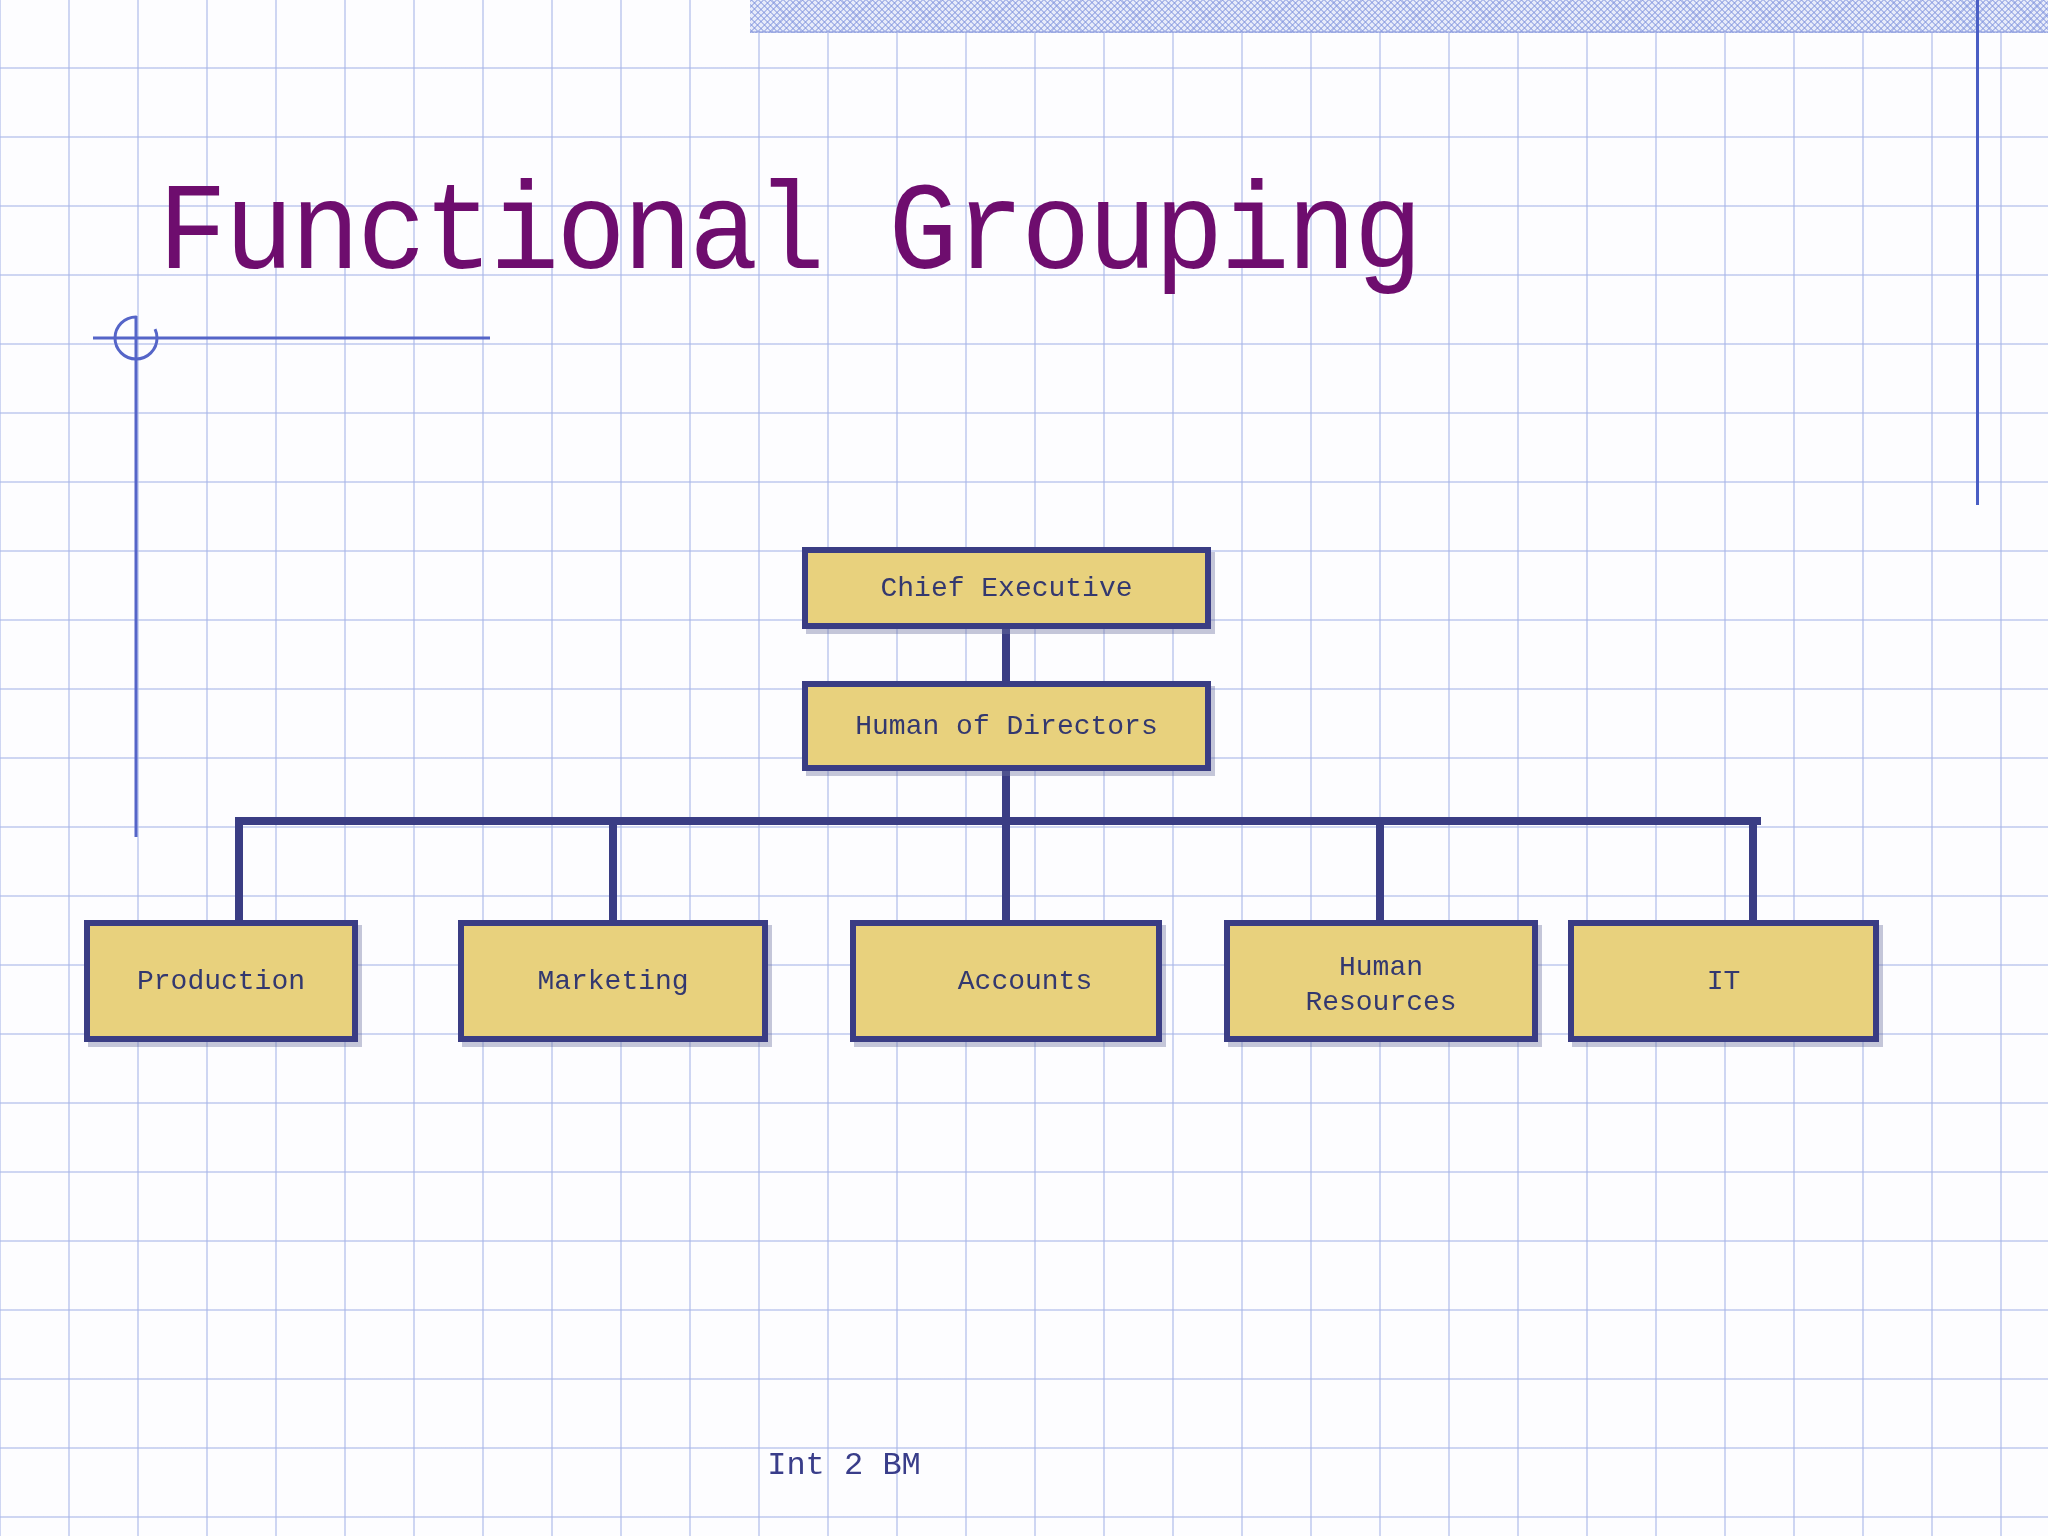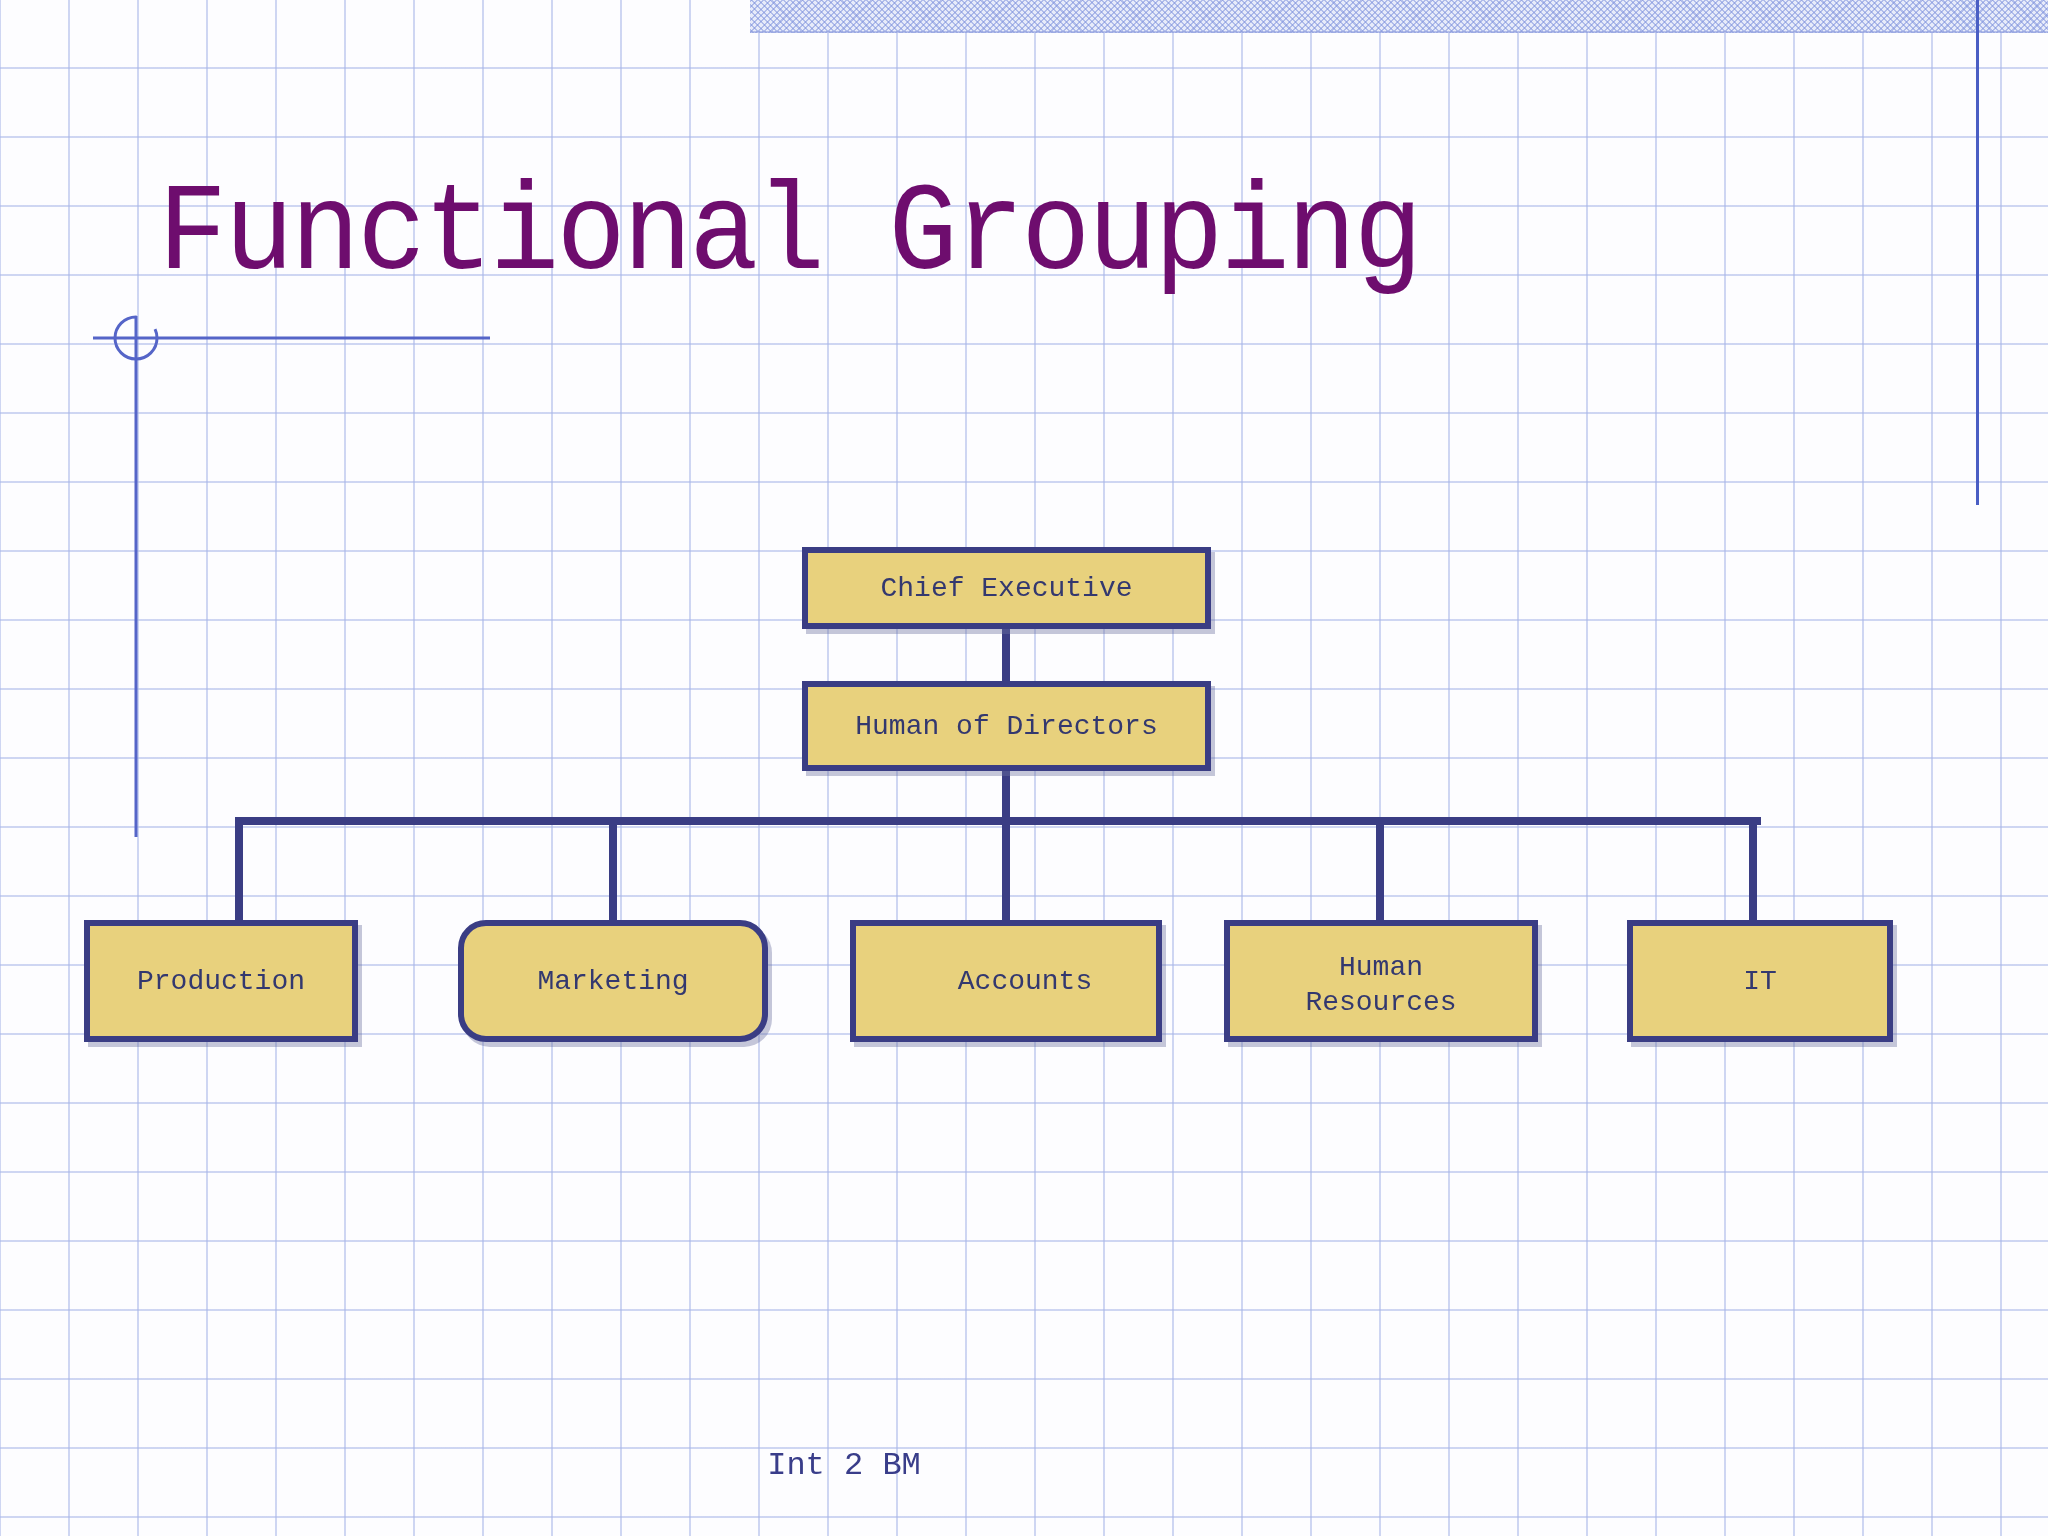--- a/index.html
+++ b/index.html
@@ -53,24 +53,24 @@
     box-shadow:4px 5px 0 rgba(110,115,160,.40);
     display:flex;align-items:center;justify-content:center;text-align:center;
     color:var(--box-text,#33386f);
     font-size:28px;line-height:1.25;
     box-sizing:border-box;
   }
   .box-ce {left:802px;top:547px;width:409px;height:82px;}
   .box-bod{left:802px;top:681px;width:409px;height:90px;}
   .box-dept{top:920px;height:122px;}
   .box-production{left:84px;  width:274px;}
-  .box-marketing {left:458px; width:310px;border-radius:28px;}
+  .box-marketing {left:458px; width:310px;}
   .box-accounts  {left:850px; width:312px;padding-left:38px;}
   .box-hr        {left:1224px;width:314px;}
-  .box-it        {left:1627px;width:266px;}
+  .box-it        {left:1568px;width:311px;}
 
   
   .conn{position:absolute;background:var(--box-border,#3a3d84);}
   .conn-v{width:8px;}
   .conn-ce-bod {left:1002px;top:628px;height:54px;}
   .conn-bod-rail{left:1002px;top:770px;height:48px;}
   .rail{left:235px;top:817px;width:1526px;height:8px;}
   .drop{top:824px;height:97px;}
   .drop-1{left:235px;}
   .drop-2{left:609px;}

